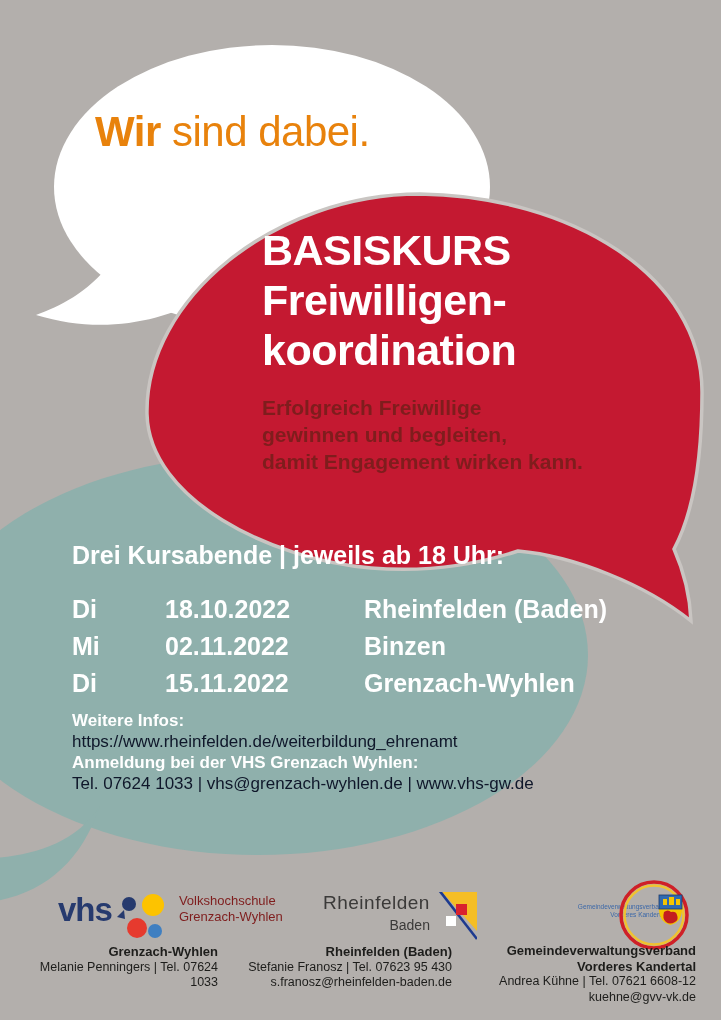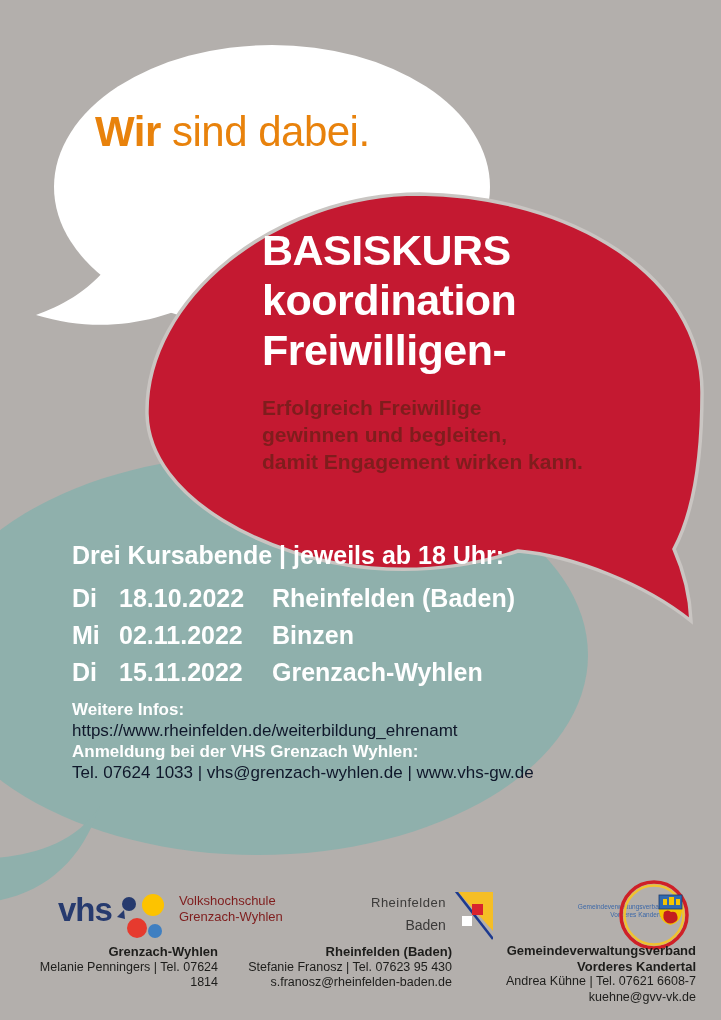--- a/index.html
+++ b/index.html
@@ -23,22 +23,22 @@
     color:#fff;font-size:43px;font-weight:700;line-height:50px;letter-spacing:-0.5px;
     white-space:nowrap;
   }
   .red-sub{
     position:absolute;left:262px;top:394px;
     color:#7f1d1d;font-size:21px;font-weight:700;line-height:27px;
     white-space:nowrap;
   }
 
   .teal-block{position:absolute;left:72px;top:540px;color:#ffffff;white-space:nowrap;}
-  .sched-head{font-size:25px;font-weight:700;line-height:31px;margin-bottom:9px;}
-  .sess-row{display:flex;font-size:25px;font-weight:700;line-height:37px;}
+  .sched-head{font-size:25px;font-weight:700;line-height:31px;margin-bottom:20px;}
+  .sess-row{display:flex;font-size:25px;font-weight:700;line-height:37px;gap:46px;}
   .sess-day{width:47px;}
   .sess-date{width:153px;}
   .small-head{font-size:17px;font-weight:700;line-height:21px;margin-top:8px;}
   .small-line{font-size:17px;font-weight:400;line-height:21px;color:#0f172a;}
   .gap-top{margin-top:0;}
 
   
   .fcol{position:absolute;text-align:right;color:#1d1d1b;}
   .fcol .ftitle{font-size:13px;font-weight:700;line-height:15.5px;display:block;}
   .fcol .fline{font-size:12.5px;font-weight:400;line-height:15.5px;display:block;}
@@ -48,21 +48,21 @@
 
   
   .vhs-logo{position:absolute;left:58px;top:893px;display:flex;align-items:flex-start;height:48px;}
   .vhs-word{font-size:33px;font-weight:700;color:#263a6e;letter-spacing:-1px;line-height:33px;}
   .vhs-dots{display:block;margin-left:2px;}
   .vhs-org{margin-left:9px;font-size:13px;line-height:15.5px;color:#7f1d1d;text-align:left;}
 
   
   .rf-logo{position:absolute;left:323px;top:892px;display:flex;align-items:flex-start;}
   .rf-text{text-align:right;color:#3b3a39;}
-  .rf-name{display:block;font-size:13px;line-height:22px;letter-spacing:0.5px;margin-left:48px;}
+  .rf-name{display:block;font-size:19px;line-height:22px;letter-spacing:0.5px;}
   .rf-sub{display:block;font-size:14px;line-height:16px;margin-top:3px;}
   .rf-mark{display:block;margin-left:7px;}
 
   
   .gvv-logo{position:absolute;left:576px;top:878px;width:120px;height:74px;}
   .gvv-text{position:absolute;left:0;top:25px;width:90px;text-align:right;
     font-size:6.5px;line-height:7.5px;color:#3c68a8;}
   .gvv-seal{position:absolute;left:41px;top:0;display:block;}
 </style>
 </head>
@@ -89,22 +89,22 @@
          C 645 584 574 556 518 551
          C 469 567 419 572 371 568
          C 272 560 149 500 147 414
          C 145 298 276 194 420 194 Z" fill="#c41931" stroke="#c9c5c2" stroke-width="3.5"></path>
   </svg>
 
   <div class="wir"><b>Wir</b><span> sind dabei.</span></div>
 
   <div class="red-title">
     <div>BASISKURS</div>
+    <div>Freiwilligen-</div>
     <div>koordination</div>
-    <div>Freiwilligen-</div>
   </div>
   <div class="red-sub">
     <div>Erfolgreich Freiwillige</div>
     <div>gewinnen und begleiten,</div>
     <div>damit Engagement wirken kann.</div>
   </div>
 
   <div class="teal-block">
     <div class="sched-head">Drei Kursabende | jeweils ab 18 Uhr:</div>
 
@@ -172,29 +172,29 @@
       <rect x="52" y="19" width="5" height="8" fill="#f5c500"></rect>
       <rect x="59" y="21" width="4" height="6" fill="#f5c500"></rect>
       <path d="M 42 31 h 23 q 0 13 -11.5 16 q -11.5 -3 -11.5 -16 z" fill="#f5c500"></path>
       <path d="M 47 34 q 4 -3 7 0 q 5 -1 6 3 q 2 5 -2 7 q -5 3 -9 0 q -4 -3 -2 -10 z" fill="#c41e1e"></path>
       <rect x="42" y="17" width="23" height="14" fill="none" stroke="#1d3a6b" stroke-width="0.8"></rect>
     </svg>
   </div>
 
   <div class="fcol fcol1">
     <span class="ftitle">Grenzach-Wyhlen</span>
-    <span class="fline">Melanie Penningers | Tel. 07624 1814</span>
+    <span class="fline">Melanie Penningers | Tel. 07624 1033</span>
   </div>
 
   <div class="fcol fcol2">
     <span class="ftitle">Rheinfelden (Baden)</span>
     <span class="fline">Stefanie Franosz | Tel. 07623 95 430</span>
     <span class="fline">s.franosz@rheinfelden-baden.de</span>
   </div>
 
   <div class="fcol fcol3">
     <span class="ftitle">Gemeindeverwaltungsverband</span>
     <span class="ftitle">Vorderes Kandertal</span>
-    <span class="fline">Andrea Kühne | Tel. 07621 6608-7</span>
+    <span class="fline">Andrea Kühne | Tel. 07621 6608-12</span>
     <span class="fline">kuehne@gvv-vk.de</span>
   </div>
 
 </div>
 
 </body></html>

